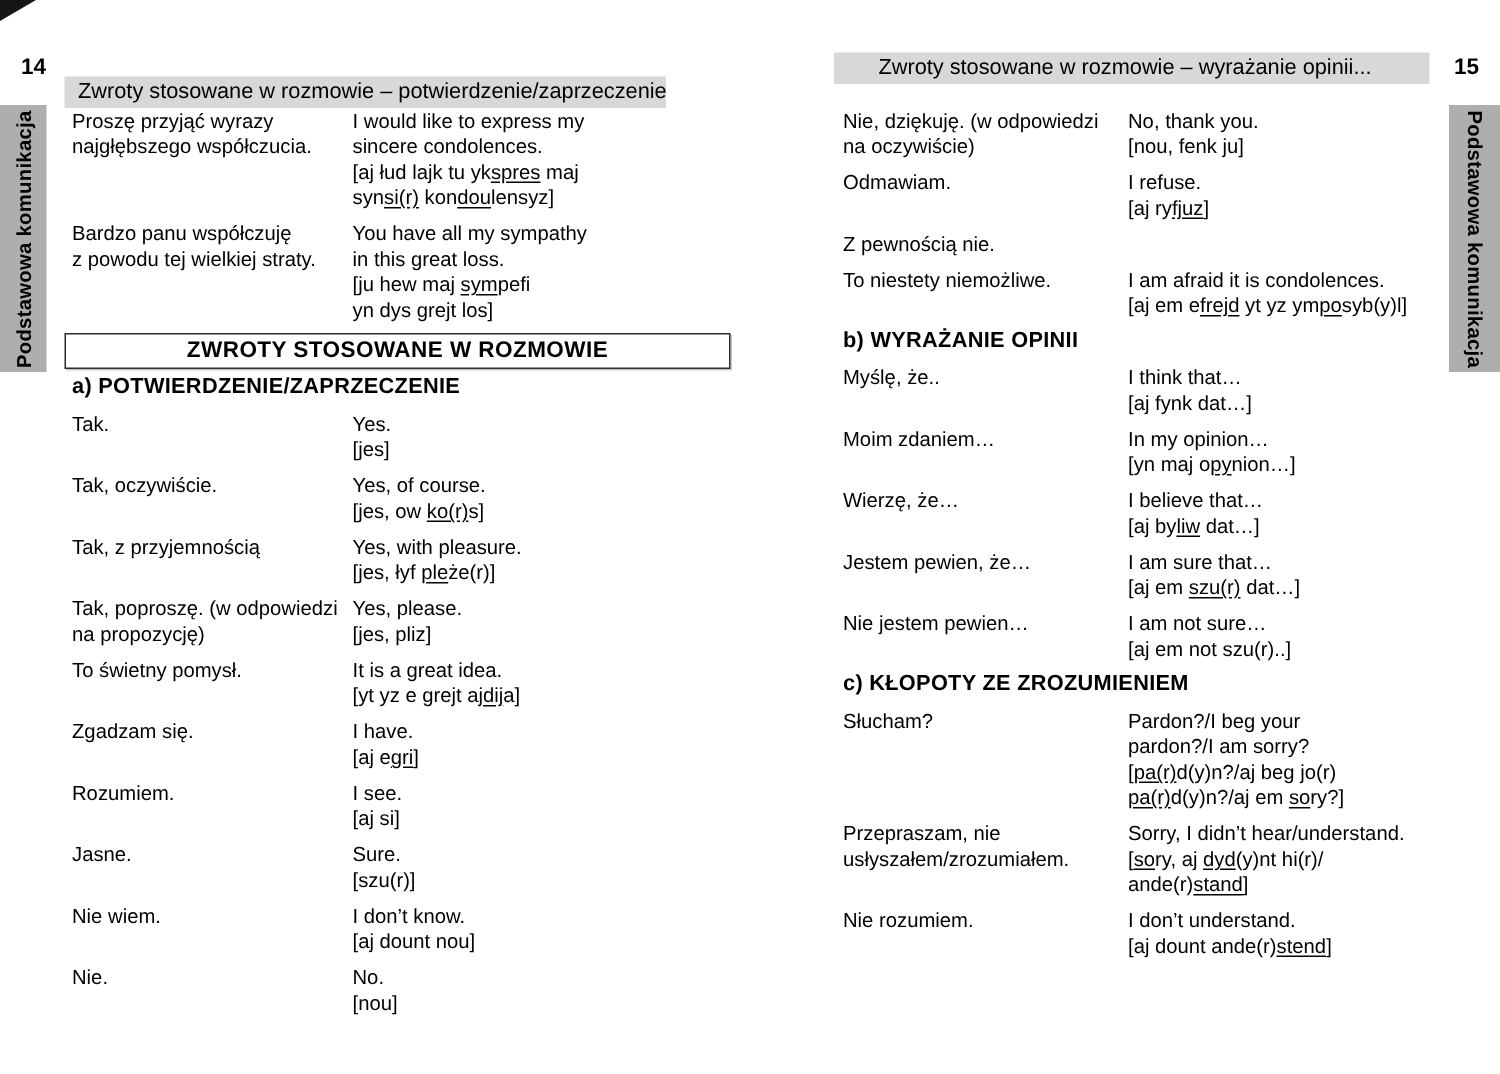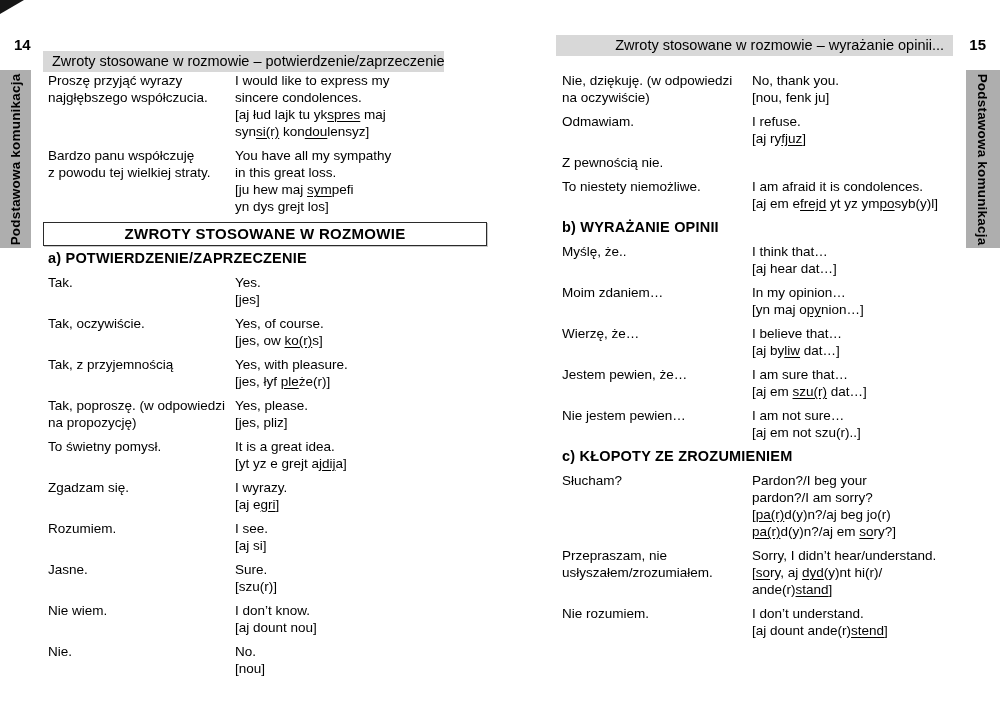--- a/index.html
+++ b/index.html
@@ -40,21 +40,21 @@
     font-weight: bold; font-size: 15px;
   }
   .pagenum-left  { left: 14px; }
   .pagenum-right { right: 14px; }
   .header {
     position: absolute; top: 35px; height: 21px; line-height: 21px;
     background: #d8d8d8; font-size: 14.5px;
     box-sizing: border-box; white-space: nowrap; overflow: hidden;
   }
   .header-left  { left: 43px;  width: 401px; padding-left: 9px; margin-top: 16px; }
-  .header-right { left: 556px; width: 397px; padding-right: 9px; text-align: right; }
+  .header-right { left: 556px; width: 397px; padding-right: 9px; text-align: center; }
   .content {
     position: absolute; top: 72px;
     font-size: 13.5px; line-height: 17px;
   }
   .content-left  { left: 48px;  width: 400px; }
   .content-right { left: 562px; width: 404px; }
   .row { display: grid; margin-bottom: 7px; }
   .content-left  .row { grid-template-columns: 187px 1fr; }
   .content-right .row { grid-template-columns: 190px 1fr; }
   .pl, .en-text, .ph { white-space: pre-line; }
@@ -149,21 +149,21 @@
       <div class="row">
         <div class="pl">To świetny pomysł.</div>
         <div class="en">
           <div class="en-text">It is a great idea.</div>
           <div class="ph"><span>[yt yz e grejt aj</span><span class="u">dij</span><span>a]</span></div>
         </div>
       </div>
       <div class="row">
         <div class="pl">Zgadzam się.</div>
         <div class="en">
-          <div class="en-text">I wyrazy.</div>
+          <div class="en-text">I have.</div>
           <div class="ph"><span>[aj e</span><span class="u">gri</span><span>]</span></div>
         </div>
       </div>
       <div class="row">
         <div class="pl">Rozumiem.</div>
         <div class="en">
           <div class="en-text">I see.</div>
           <div class="ph"><span>[aj si]</span></div>
         </div>
       </div>
@@ -213,21 +213,21 @@
         <div class="en">
           <div class="en-text">I am afraid it is condolences.</div>
           <div class="ph"><span>[aj em e</span><span class="u">frejd</span><span> yt yz ym</span><span class="u">po</span><span>syb(y)l]</span></div>
         </div>
       </div>
       <div class="section-heading">b) WYRAŻANIE OPINII</div>
       <div class="row">
         <div class="pl">Myślę, że..</div>
         <div class="en">
           <div class="en-text">I think that…</div>
-          <div class="ph"><span>[aj hear dat…]</span></div>
+          <div class="ph"><span>[aj fynk dat…]</span></div>
         </div>
       </div>
       <div class="row">
         <div class="pl">Moim zdaniem…</div>
         <div class="en">
           <div class="en-text">In my opinion…</div>
           <div class="ph"><span>[yn maj o</span><span class="u">py</span><span>nion…]</span></div>
         </div>
       </div>
       <div class="row">

